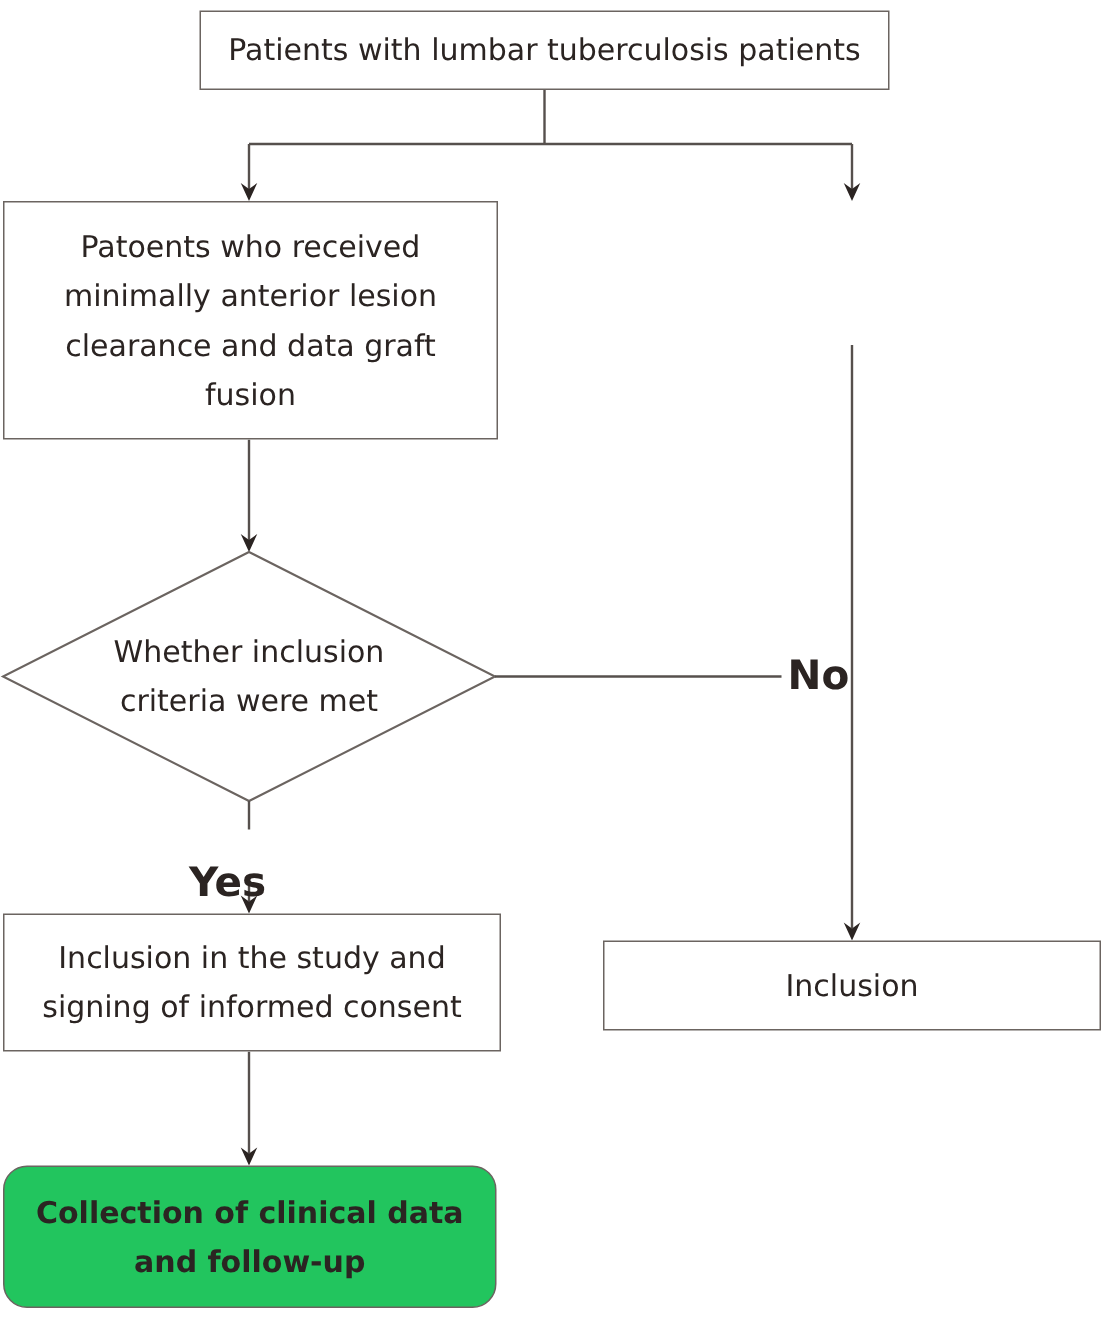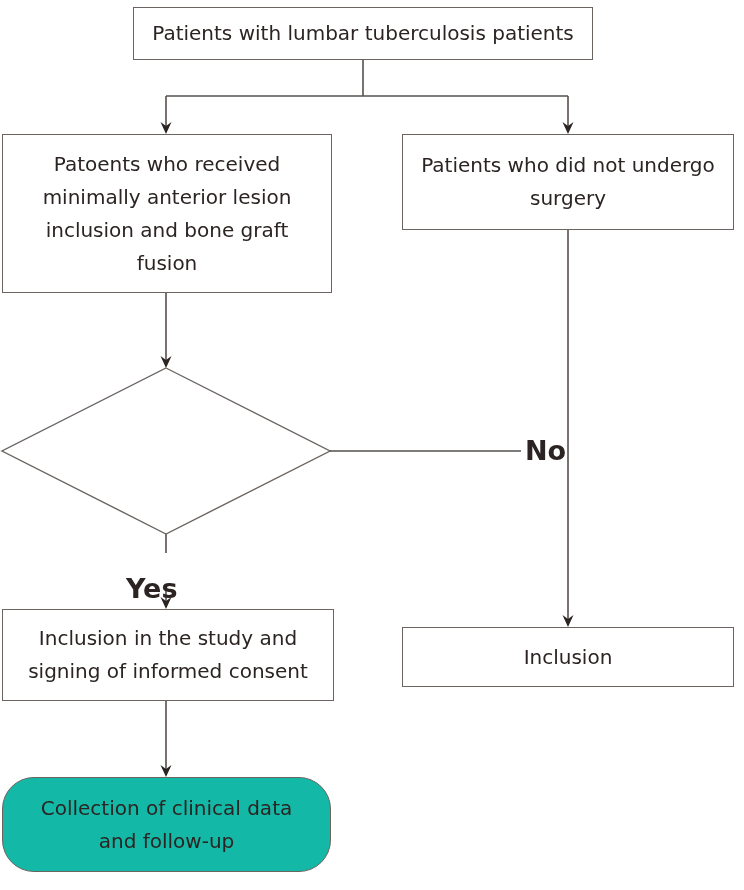--- a/index.html
+++ b/index.html
@@ -18,21 +18,21 @@
   .wires{position:absolute;left:0;top:0;width:744px;height:890px;}
   .wires line{stroke:var(--connector);stroke-width:1.6;fill:none;}
   .wires .shape{fill:#ffffff;stroke:var(--box-border);stroke-width:1.4;}
   .wires .arrowhead{fill:var(--arrow);stroke:none;}
   .node{
     position:absolute;display:flex;align-items:center;justify-content:center;
     text-align:center;font-size:20px;line-height:33px;white-space:pre-line;
     box-sizing:border-box;
   }
   .rect{border:1.4px solid var(--box-border);background:#ffffff;}
-  .rounded{border:1.4px solid var(--box-border);background:#14b8a6;border-radius:32px;}
+  .rounded{border:1.4px solid var(--box-border);background:#22c55e;border-radius:16px;font-weight:bold;}
   .node-top{left:133px;top:7px;width:460px;height:53px;}
   .node-surgery{left:2px;top:134px;width:330px;height:159px;}
   .node-no-surgery{left:402px;top:134px;width:332px;height:96px;}
   .node-decision{left:46px;top:405px;width:240px;height:92px;}
   .node-inclusion{left:2px;top:609px;width:332px;height:92px;}
   .node-exclusion{left:402px;top:627px;width:332px;height:60px;}
   .node-collection{left:2px;top:777px;width:329px;height:95px;}
   .edge-label{
     position:absolute;font-size:27px;font-weight:bold;color:var(--text);
     line-height:26px;white-space:nowrap;
@@ -75,29 +75,29 @@
     <polygon class="arrowhead" points="160.5,765 166,769 171.5,765 166,777"></polygon>
   </svg>
 
   <div class="node rect node-top">
     <span>Patients with lumbar tuberculosis patients</span>
   </div>
 
   <div class="node rect node-surgery">
     <span>Patoents who received
 minimally anterior lesion
-inclusion and bone graft
+clearance and data graft
 fusion</span>
   </div>
 
-  <div class="node rect node-no-surgery">
-    <span>Patients who did not undergo
-surgery</span>
+
+  <div class="node node-decision">
+    <span>Whether inclusion
+criteria were met</span>
   </div>
-
 
   <div class="edge-label label-yes">Yes</div>
   <div class="edge-label label-no">No</div>
 
   <div class="node rect node-inclusion">
     <span>Inclusion in the study and
 signing of informed consent</span>
   </div>
 
   <div class="node rect node-exclusion">

